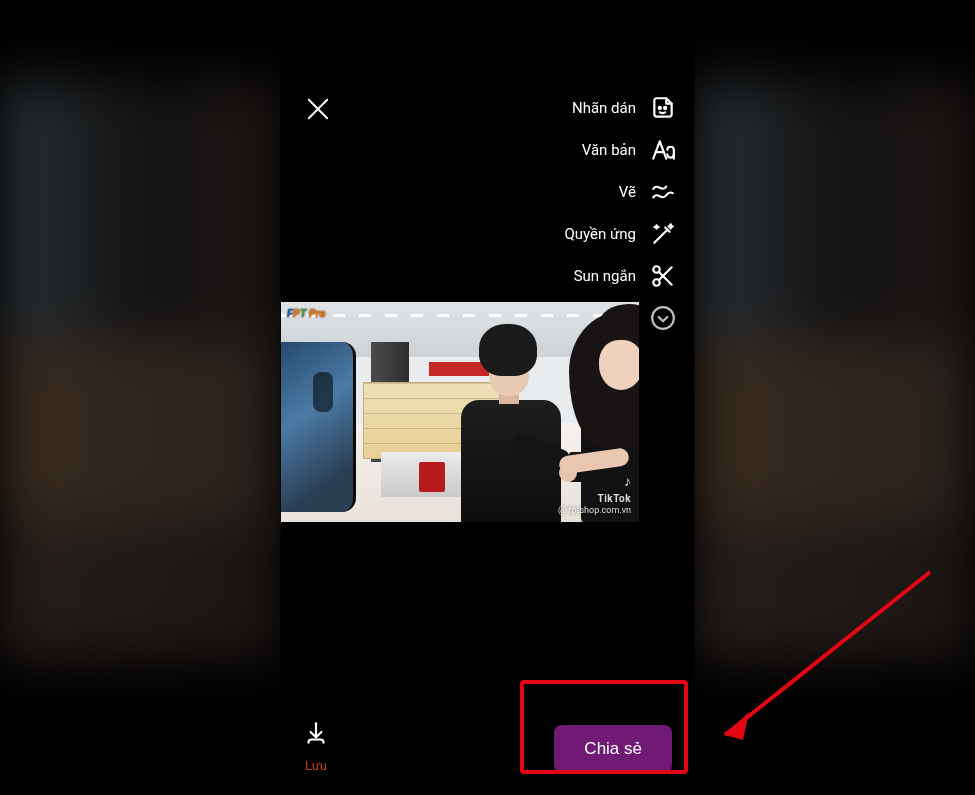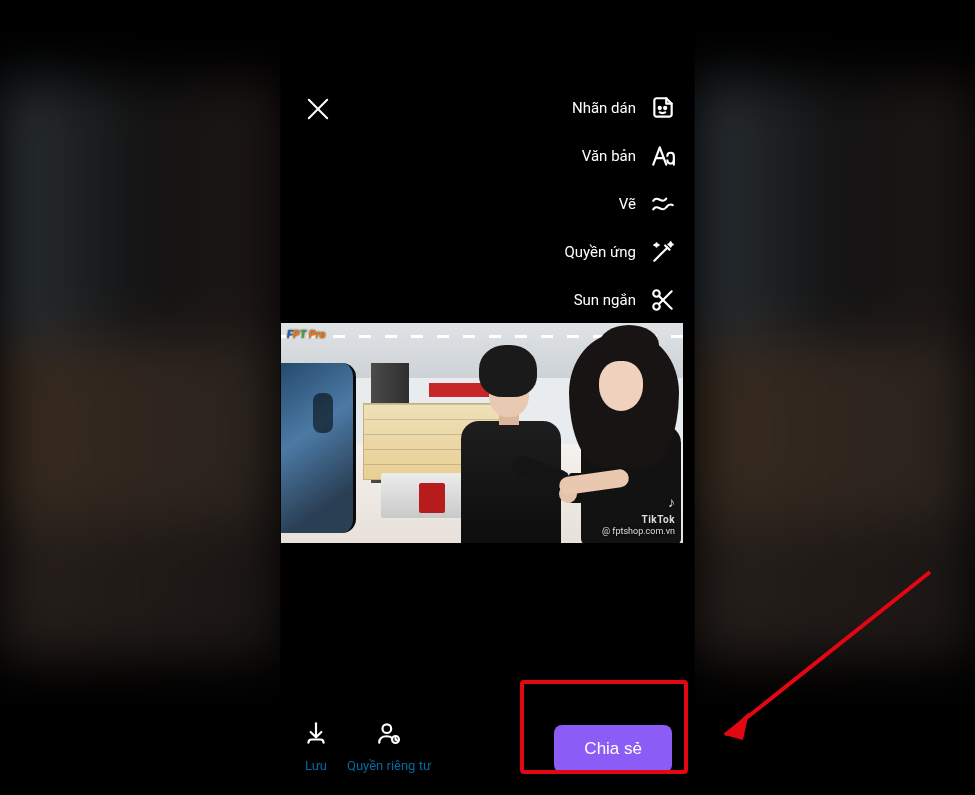--- a/index.html
+++ b/index.html
@@ -17,28 +17,28 @@
   
   .phone{position:absolute;left:281px;top:0;width:413px;height:795px;background:#000;border-radius:4px;box-shadow:0 0 0 1px rgba(0,0,0,.6);}
   
   
   .close{position:absolute;left:22px;top:95px;width:30px;height:30px;cursor:pointer;}
   .close:before,.close:after{content:"";position:absolute;left:14px;top:0;width:2px;height:28px;background:#fff;border-radius:1px;}
   .close:before{transform:rotate(45deg);}
   .close:after{transform:rotate(-45deg);}
 
   
-  .tools{position:absolute;right:18px;top:95px;display:flex;flex-direction:column;gap:22px;}
+  .tools{position:absolute;right:18px;top:95px;display:flex;flex-direction:column;gap:16px;}
   .tool{display:flex;align-items:center;justify-content:flex-end;gap:14px;color:#fff;font-size:15px;cursor:pointer;}
   .tool .icon{width:26px;height:26px;display:flex;align-items:center;justify-content:center;color:#fff;}
   .tool .icon svg{stroke:#fff;fill:none;stroke-width:2;stroke-linecap:round;stroke-linejoin:round;}
   .tool.dimmed{opacity:.75;}
 
   
-  .preview{position:absolute;left:0;top:323px;width:402px;height:220px;overflow:hidden;}
+  .preview{position:absolute;left:0;top:302px;width:358px;height:220px;overflow:hidden;}
   .store-bg{position:absolute;inset:0;background:
     linear-gradient(180deg,#e9ecef 0%,#e9ecef 55%,#f5f1ee 55%,#e8e1da 100%);}
   .ceiling{position:absolute;left:0;right:0;top:0;height:55px;background:linear-gradient(180deg,#dfe3e6,#cdd2d6);}
   .lights{position:absolute;left:0;right:0;top:12px;height:3px;background:repeating-linear-gradient(90deg,#fff 0 12px,transparent 12px 26px);}
   .pillar{position:absolute;top:40px;width:38px;height:120px;background:linear-gradient(90deg,#4b4b4b,#2e2e2e);}
   .pillar-l{left:90px;}
   .pillar-r{right:12px;}
   .red-sign{position:absolute;left:148px;top:60px;width:100px;height:14px;background:#c62828;}
   .shelf{position:absolute;left:82px;top:80px;width:140px;height:75px;background:
     linear-gradient(180deg,#efe0b8,#e8cf94);border:1px solid #c8b178;}
@@ -66,25 +66,25 @@
   .girl .face{position:absolute;left:40px;top:28px;width:44px;height:50px;background:#efd1bd;border-radius:44% 44% 50% 50%;}
   .girl .shirt{position:absolute;left:22px;top:92px;width:100px;height:120px;background:#121212;border-radius:18px 18px 6px 6px;}
   .girl .collar{position:absolute;left:40px;top:90px;width:60px;height:14px;background:#c62828;border-radius:4px;}
   .girl .arm{position:absolute;left:0px;top:140px;width:70px;height:18px;background:#eac8b0;border-radius:12px;transform:rotate(-8deg);}
   .watermark{position:absolute;right:8px;bottom:6px;font-size:9px;color:rgba(255,255,255,.85);text-align:right;line-height:1.2;text-shadow:0 0 3px rgba(0,0,0,.6);}
   .watermark .tt{font-weight:700;font-size:10px;letter-spacing:.5px;}
   .watermark .note{position:absolute;right:0;top:-20px;font-size:14px;}
 
   
   .bottom{position:absolute;left:0;right:0;bottom:22px;display:flex;align-items:flex-end;padding:0 22px;}
-  .bot-item{display:flex;flex-direction:column;align-items:center;gap:12px;color:#0369a1;font-size:13px;cursor:pointer;}
+  .bot-item{display:flex;flex-direction:column;align-items:center;gap:12px;color:#c2410c;font-size:13px;cursor:pointer;}
   .bot-item .icon{width:26px;height:26px;display:flex;align-items:center;justify-content:center;}
   .bot-item .icon svg{stroke:#fff;fill:none;stroke-width:2;stroke-linecap:round;stroke-linejoin:round;}
   .bot-gap{flex:1;}
-  .share-btn{background:#8b5cf6;color:#fff;font-size:17px;font-weight:500;border:none;border-radius:8px;padding:14px 30px;cursor:pointer;}
+  .share-btn{background:#701a75;color:#fff;font-size:17px;font-weight:500;border:none;border-radius:8px;padding:14px 30px;cursor:pointer;}
 
   
   .highlight{position:absolute;border:4px solid #e30613;border-radius:4px;pointer-events:none;}
   .hl-share{left:520px;top:680px;width:160px;height:86px;}
   .arrow-svg{position:absolute;left:695px;top:560px;width:260px;height:220px;pointer-events:none;}
 </style>
 </head>
 <body>
 
 <div class="stage">
@@ -210,31 +210,20 @@
         <span class="icon">
           <svg viewBox="0 0 24 24">
               <path d="M12 3v12"></path>
               <path d="M7 11l5 5 5-5"></path>
               <path d="M5 21c0-2 1-3 3-3h8c2 0 3 1 3 3"></path>
             </svg>
         </span>
         <span>Lưu</span>
       </div>
       <div style="width:18px"></div>
-      <div class="bot-item">
-        <span class="icon">
-          <svg viewBox="0 0 24 24">
-              <circle cx="10" cy="8" r="4"></circle>
-              <path d="M3 21c0-4 3-6 7-6 2 0 3.5.5 4.8 1.4"></path>
-              <circle cx="18" cy="18" r="3.2"></circle>
-              <path d="M18 16.4v1.6l1.2.7"></path>
-            </svg>
-        </span>
-        <span>Quyền riêng tư</span>
-      </div>
       <div class="bot-gap"></div>
       <button class="share-btn">Chia sẻ</button>
     </div>
 
   </div>
 
   <div class="highlight hl-share"></div>
   <svg class="arrow-svg" viewBox="0 0 260 220">
     <defs></defs>
     <line x1="235" y1="12" x2="30" y2="175" stroke="#e30613" stroke-width="4"></line>

